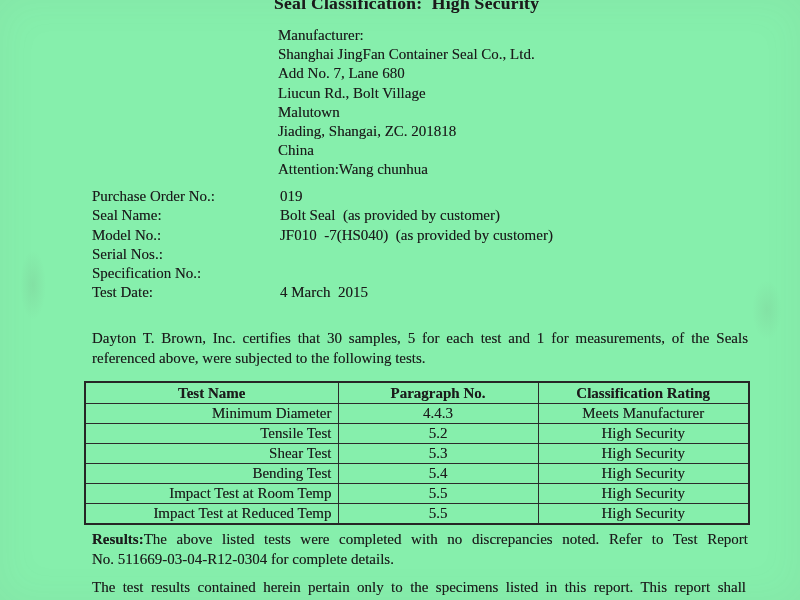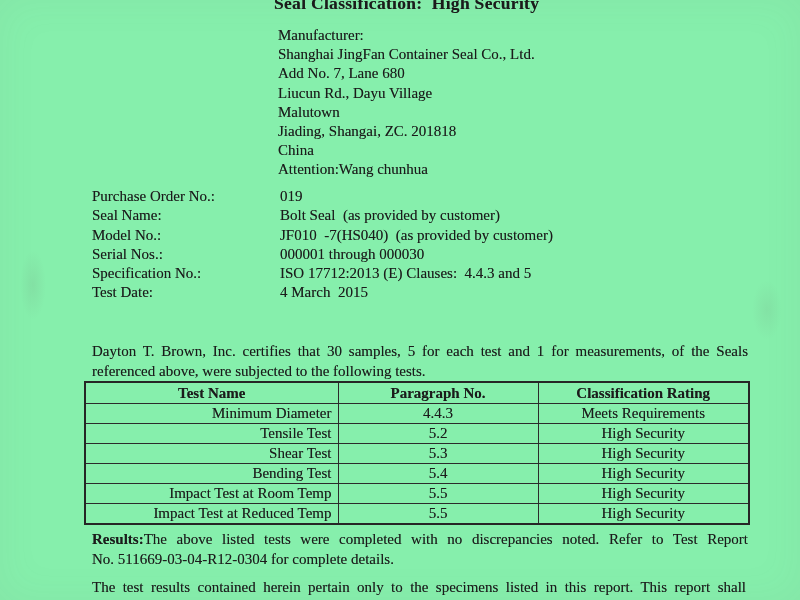--- a/index.html
+++ b/index.html
@@ -40,21 +40,21 @@
     left: 92px;
     top: 187px;
     line-height: 19.3px;
     width: 660px;
   }
   .drow { display: flex; }
   .dlabel { flex: 0 0 188px; }
   .certify {
     position: absolute;
     left: 92px;
-    top: 342px;
+    top: 329px;
     width: 656px;
     line-height: 19.5px;
   }
   .tests {
     position: absolute;
     left: 84px;
     top: 381px;
     width: 664px;
     border-collapse: collapse;
     table-layout: fixed;
@@ -110,21 +110,21 @@
 <div class="page">
   <div class="smudge smudge-a"></div>
   <div class="smudge smudge-b"></div>
 
   <div class="title">Seal Classification:  High Security</div>
 
   <div class="manufacturer">
     <div class="bold">Manufacturer:</div>
     <div>Shanghai JingFan Container Seal Co., Ltd.</div>
     <div>Add No. 7, Lane 680</div>
-    <div>Liucun Rd., Dayu Village</div>
+    <div>Liucun Rd., Bolt Village</div>
     <div>Malutown</div>
     <div>Jiading, Shangai, ZC. 201818</div>
     <div>China</div>
     <div class="bold">Attention:Wang chunhua</div>
   </div>
 
   <div class="details">
     <div class="drow">
       <span class="dlabel">Purchase Order No.:</span>
       <span class="dvalue pre">019</span>
@@ -132,25 +132,23 @@
     <div class="drow">
       <span class="dlabel">Seal Name:</span>
       <span class="dvalue pre">Bolt Seal  (as provided by customer)</span>
     </div>
     <div class="drow">
       <span class="dlabel">Model No.:</span>
       <span class="dvalue pre">JF010  -7(HS040)  (as provided by customer)</span>
     </div>
     <div class="drow">
       <span class="dlabel">Serial Nos.:</span>
-      <span class="dvalue pre">000001 through 000030</span>
     </div>
     <div class="drow">
       <span class="dlabel">Specification No.:</span>
-      <span class="dvalue pre">ISO 17712:2013 (E) Clauses:  4.4.3 and 5</span>
     </div>
     <div class="drow">
       <span class="dlabel">Test Date:</span>
       <span class="dvalue pre">4 March  2015</span>
     </div>
   </div>
 
   <div class="certify">
     <div class="jline">Dayton T. Brown, Inc. certifies that 30 samples, 5 for each test and 1 for measurements, of the Seals</div>
     <div>referenced above, were subjected to the following tests.</div>
@@ -166,21 +164,21 @@
       <tr>
         <th>Test Name</th>
         <th>Paragraph No.</th>
         <th>Classification Rating</th>
       </tr>
     </thead>
     <tbody>
       <tr>
         <td class="cell-left">Minimum Diameter</td>
         <td class="cell-center">4.4.3</td>
-        <td class="cell-center">Meets Requirements</td>
+        <td class="cell-center">Meets Manufacturer</td>
       </tr>
       <tr>
         <td class="cell-left">Tensile Test</td>
         <td class="cell-center">5.2</td>
         <td class="cell-center">High Security</td>
       </tr>
       <tr>
         <td class="cell-left">Shear Test</td>
         <td class="cell-center">5.3</td>
         <td class="cell-center">High Security</td>

